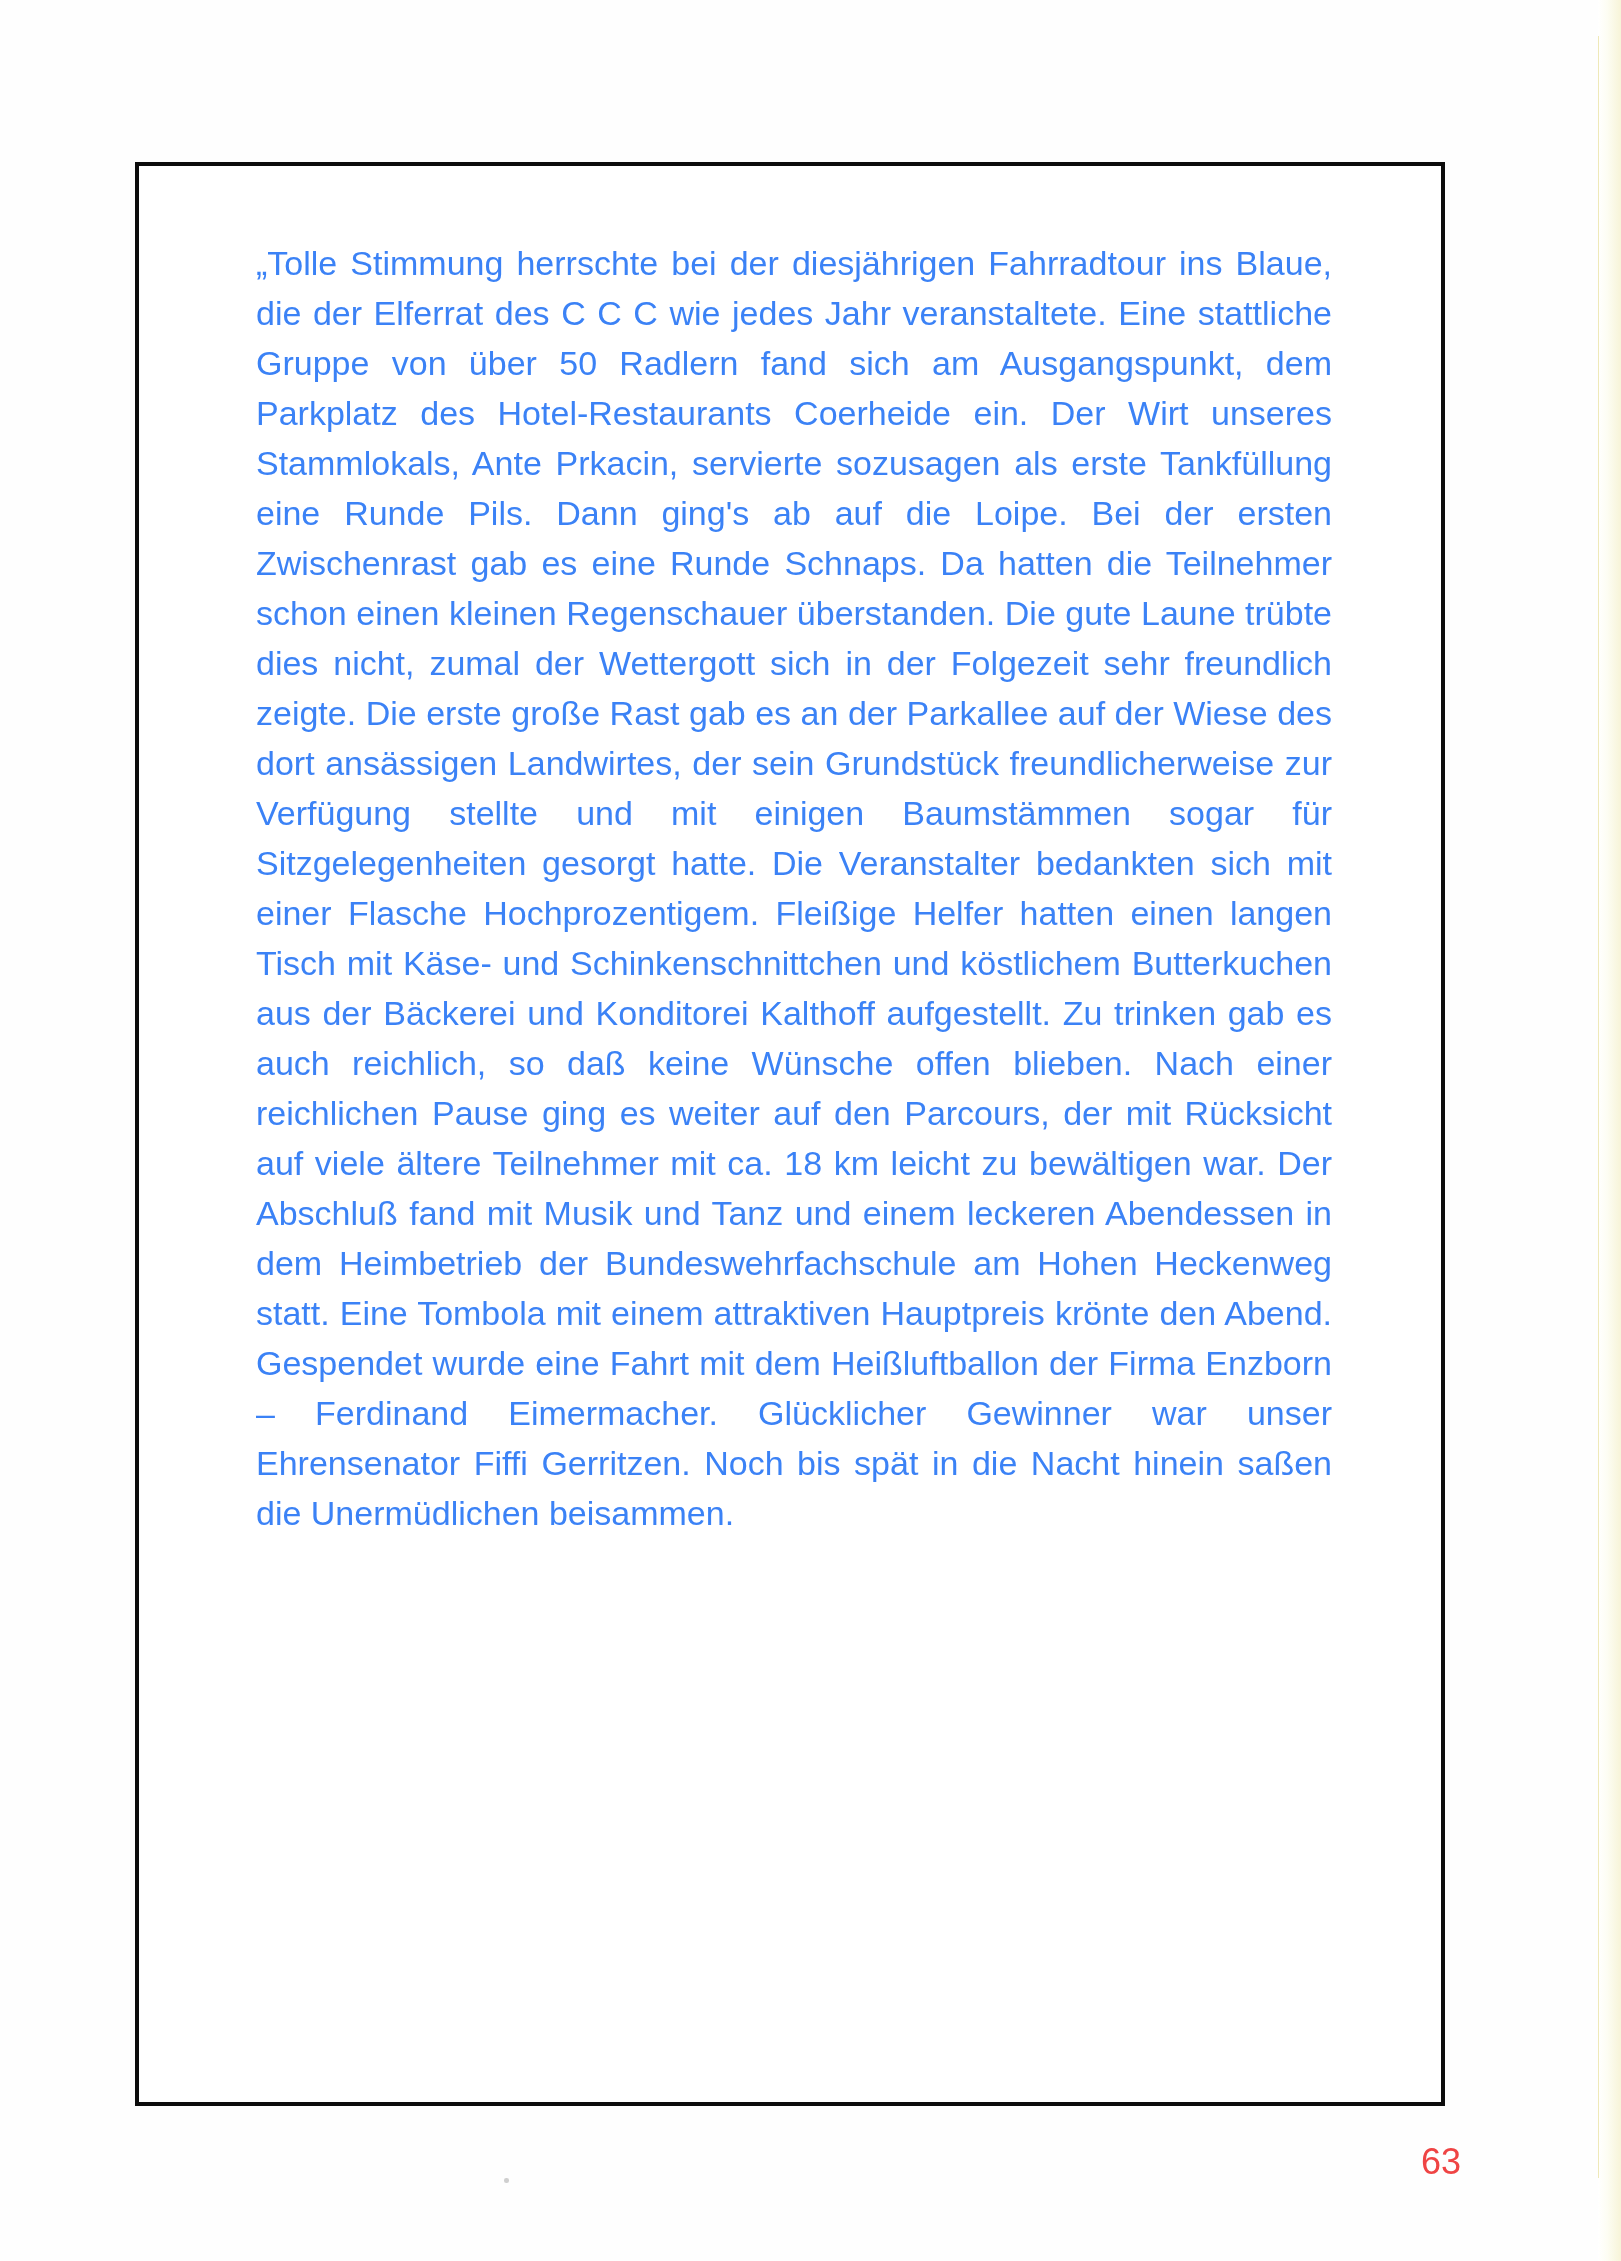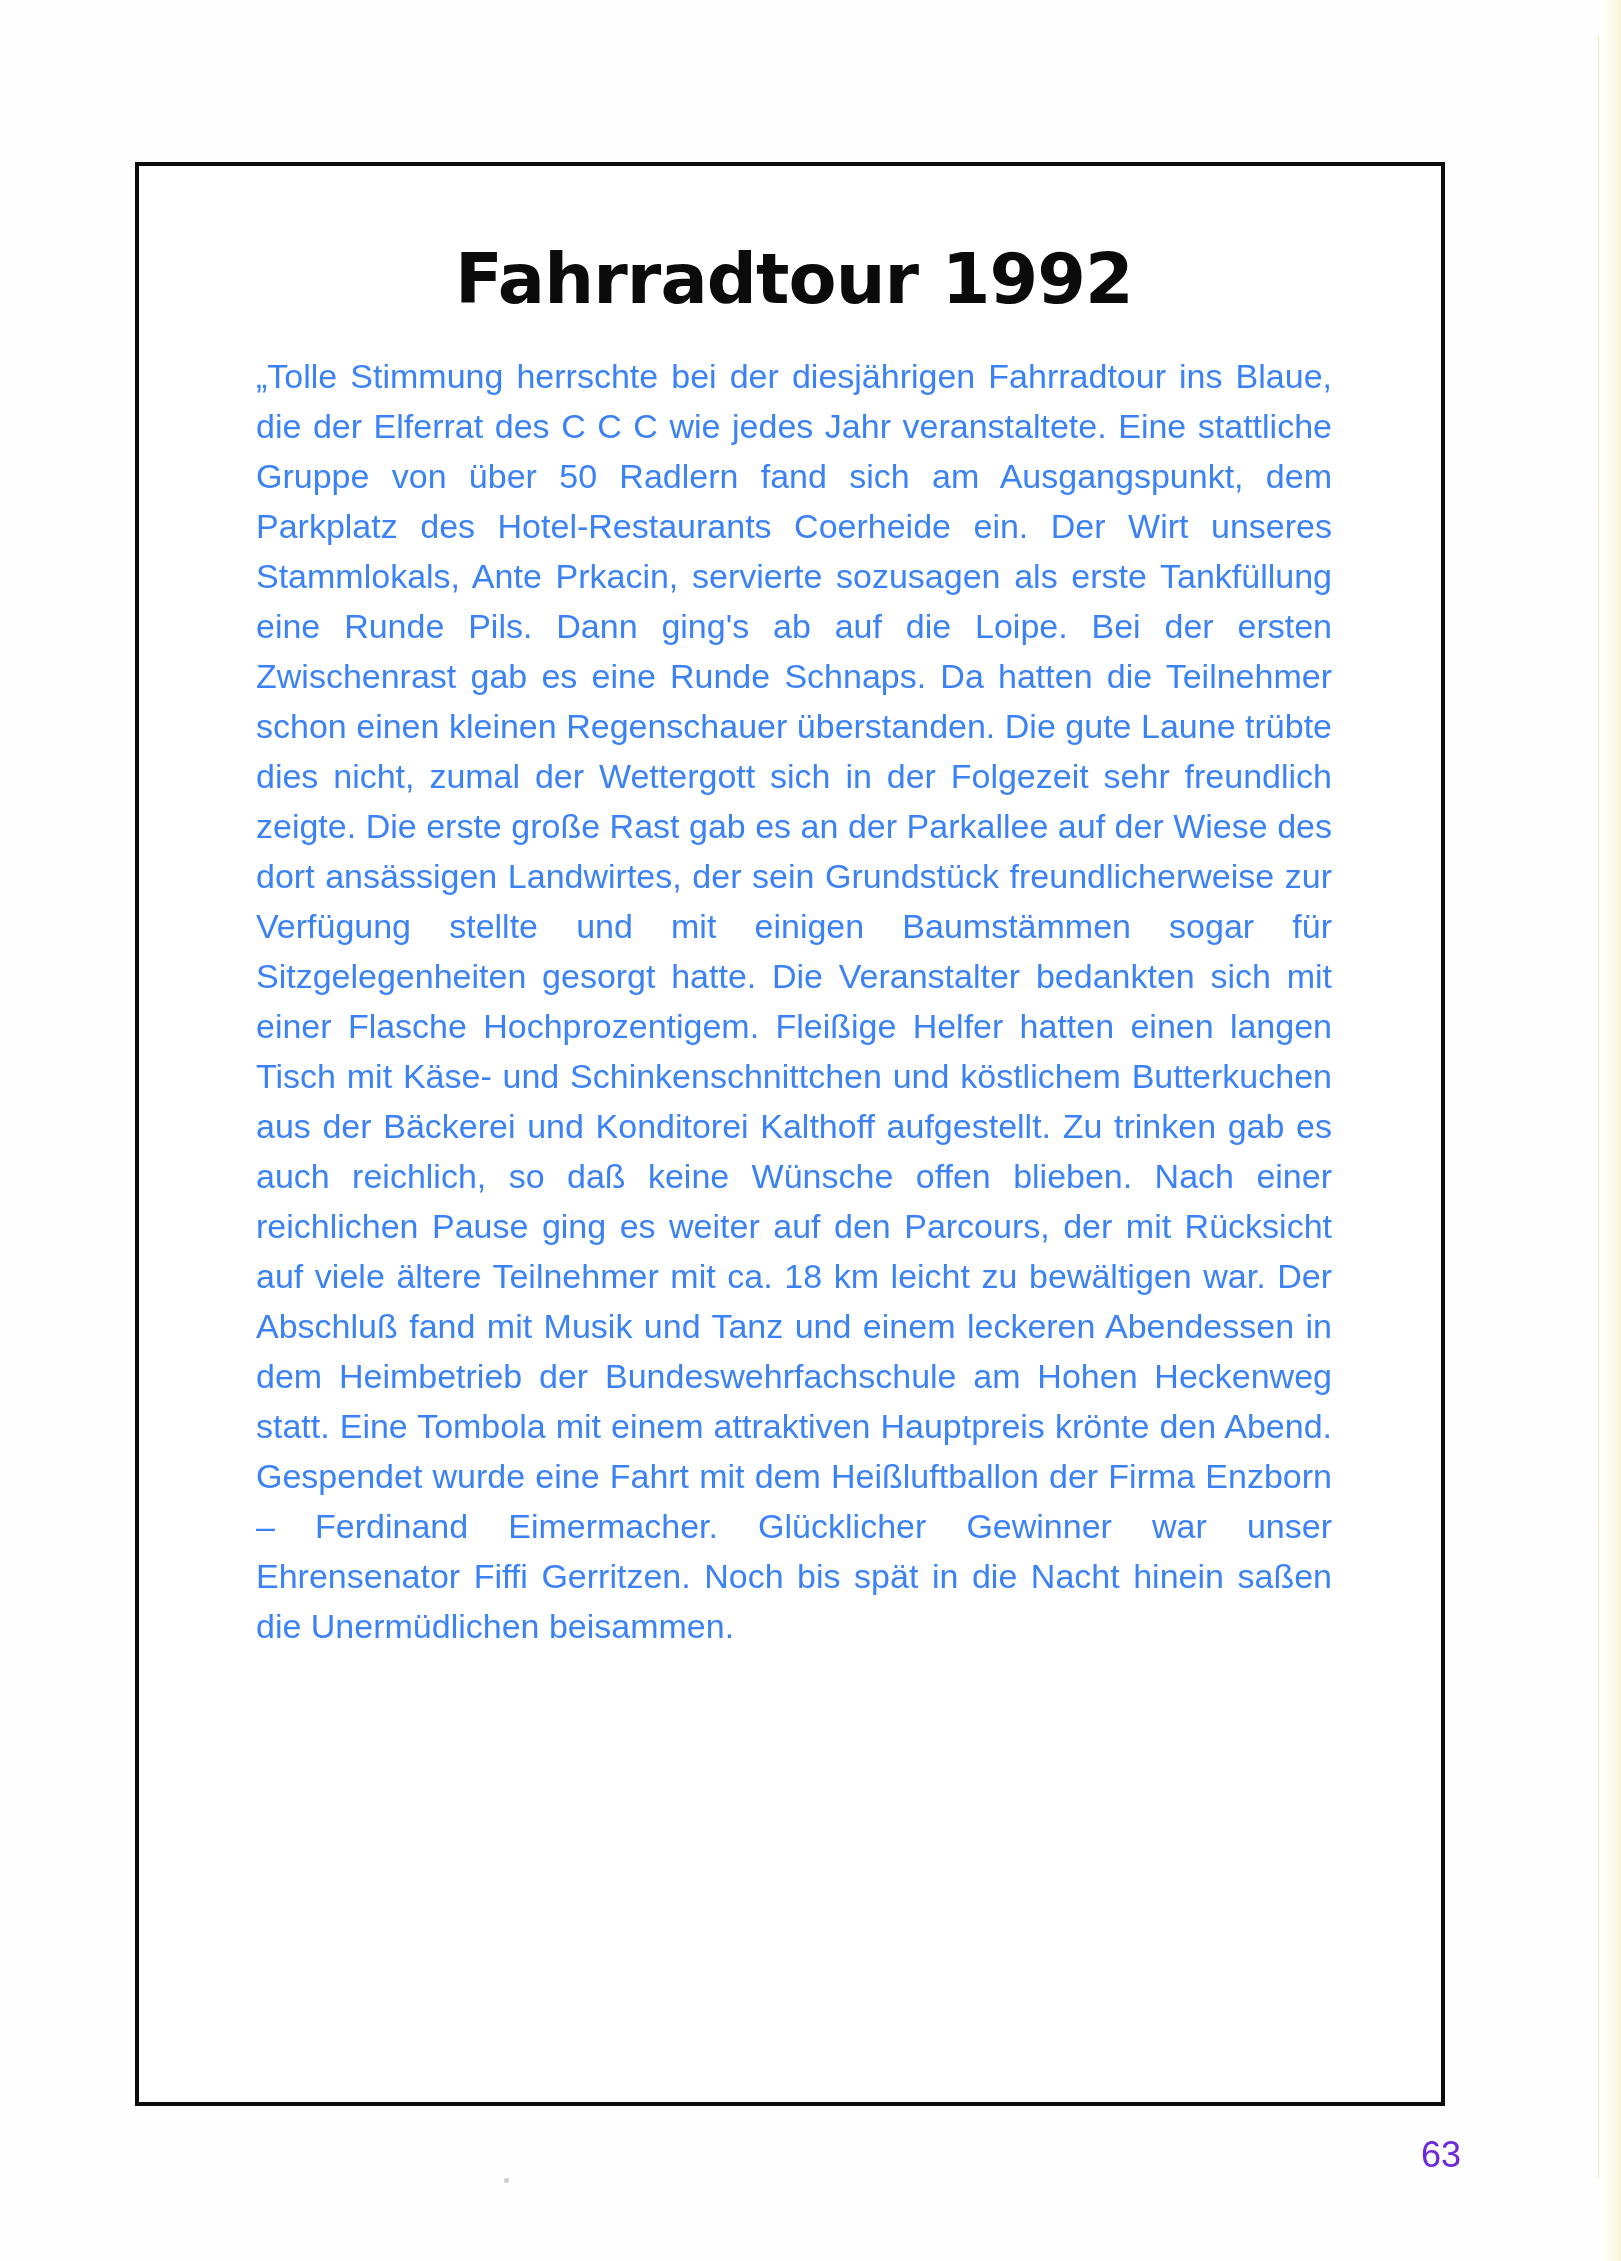--- a/index.html
+++ b/index.html
@@ -83,24 +83,24 @@
     color: #3b82f6;
     text-align: justify;
     text-justify: inter-word;
     margin: 0;
     hyphens: manual;
   }
 
   .page-number {
     position: absolute;
     right: 160px;
-    bottom: 86px;
+    bottom: 79px;
     font-family: "Liberation Sans", sans-serif;
     font-size: 36px;
-    color: #6d28d9;
+    color: #ef4444;
   }
 
   
   .speckle {
     position: absolute;
     background: #cfcfcf;
     border-radius: 50%;
   }
 </style>
 </head>
@@ -111,19 +111,18 @@
 <div class="scan-edge"></div>
 <div class="scan-edge-line"></div>
 
 <div class="speckle" style="left:882px; top:1094px; width:4.5px; height:4.5px;"></div>
 <div class="speckle" style="left:1368px; top:1103px; width:4.5px; height:4.5px;"></div>
 <div class="speckle" style="left:1427px; top:1710px; width:3.6px; height:3.6px;"></div>
 <div class="speckle" style="left:504px; top:2178px; width:4.5px; height:4.5px;"></div>
 
 <div class="article-frame">
   <div class="article-inner">
-    <h1 class="headline">Fahrradtour 1992</h1>
     <p class="body-text">„Tolle Stimmung herrschte bei der diesjährigen Fahrradtour ins Blaue, die der Elferrat des C C C wie jedes Jahr veranstaltete. Eine stattliche Gruppe von über 50 Radlern fand sich am Ausgangspunkt, dem Parkplatz des Hotel-Restaurants Coerheide ein. Der Wirt unseres Stammlokals, Ante Prkacin, servierte sozusagen als erste Tankfüllung eine Runde Pils. Dann ging's ab auf die Loipe. Bei der ersten Zwischenrast gab es eine Runde Schnaps. Da hatten die Teilnehmer schon einen kleinen Regenschauer überstanden. Die gute Laune trübte dies nicht, zumal der Wettergott sich in der Folgezeit sehr freundlich zeigte. Die erste große Rast gab es an der Parkallee auf der Wiese des dort ansässigen Landwirtes, der sein Grundstück freundlicherweise zur Verfügung stellte und mit einigen Baumstämmen sogar für Sitzgelegenheiten gesorgt hatte. Die Veranstalter bedankten sich mit einer Flasche Hochprozentigem. Fleißige Helfer hatten einen langen Tisch mit Käse- und Schinkenschnittchen und köstlichem Butterkuchen aus der Bäckerei und Konditorei Kalthoff aufgestellt. Zu trinken gab es auch reichlich, so daß keine Wünsche offen blieben. Nach einer reichlichen Pause ging es weiter auf den Parcours, der mit Rücksicht auf viele ältere Teilnehmer mit ca. 18 km leicht zu bewältigen war. Der Abschluß fand mit Musik und Tanz und einem leckeren Abendessen in dem Heimbetrieb der Bundeswehrfachschule am Hohen Heckenweg statt. Eine Tombola mit einem attraktiven Hauptpreis krönte den Abend. Gespendet wurde eine Fahrt mit dem Heißluftballon der Firma Enzborn – Ferdinand Eimermacher. Glücklicher Gewinner war unser Ehrensenator Fiffi Gerritzen. Noch bis spät in die Nacht hinein saßen die Unermüdlichen beisammen.</p>
   </div>
 </div>
 
 <div class="page-number">63</div>
 
 
 </body></html>

